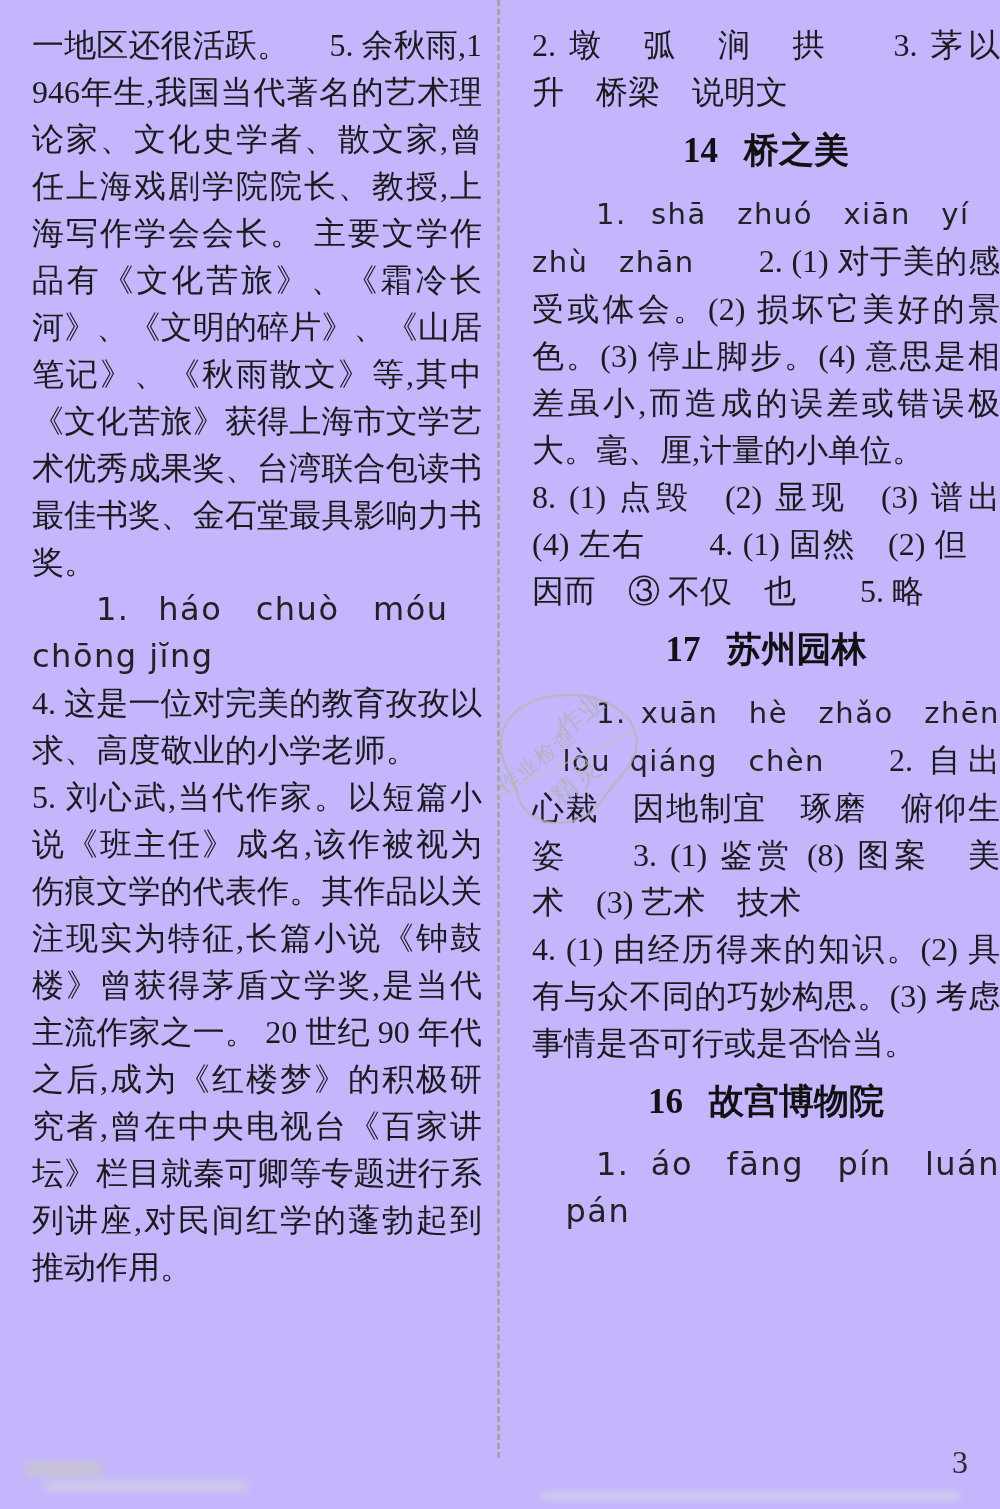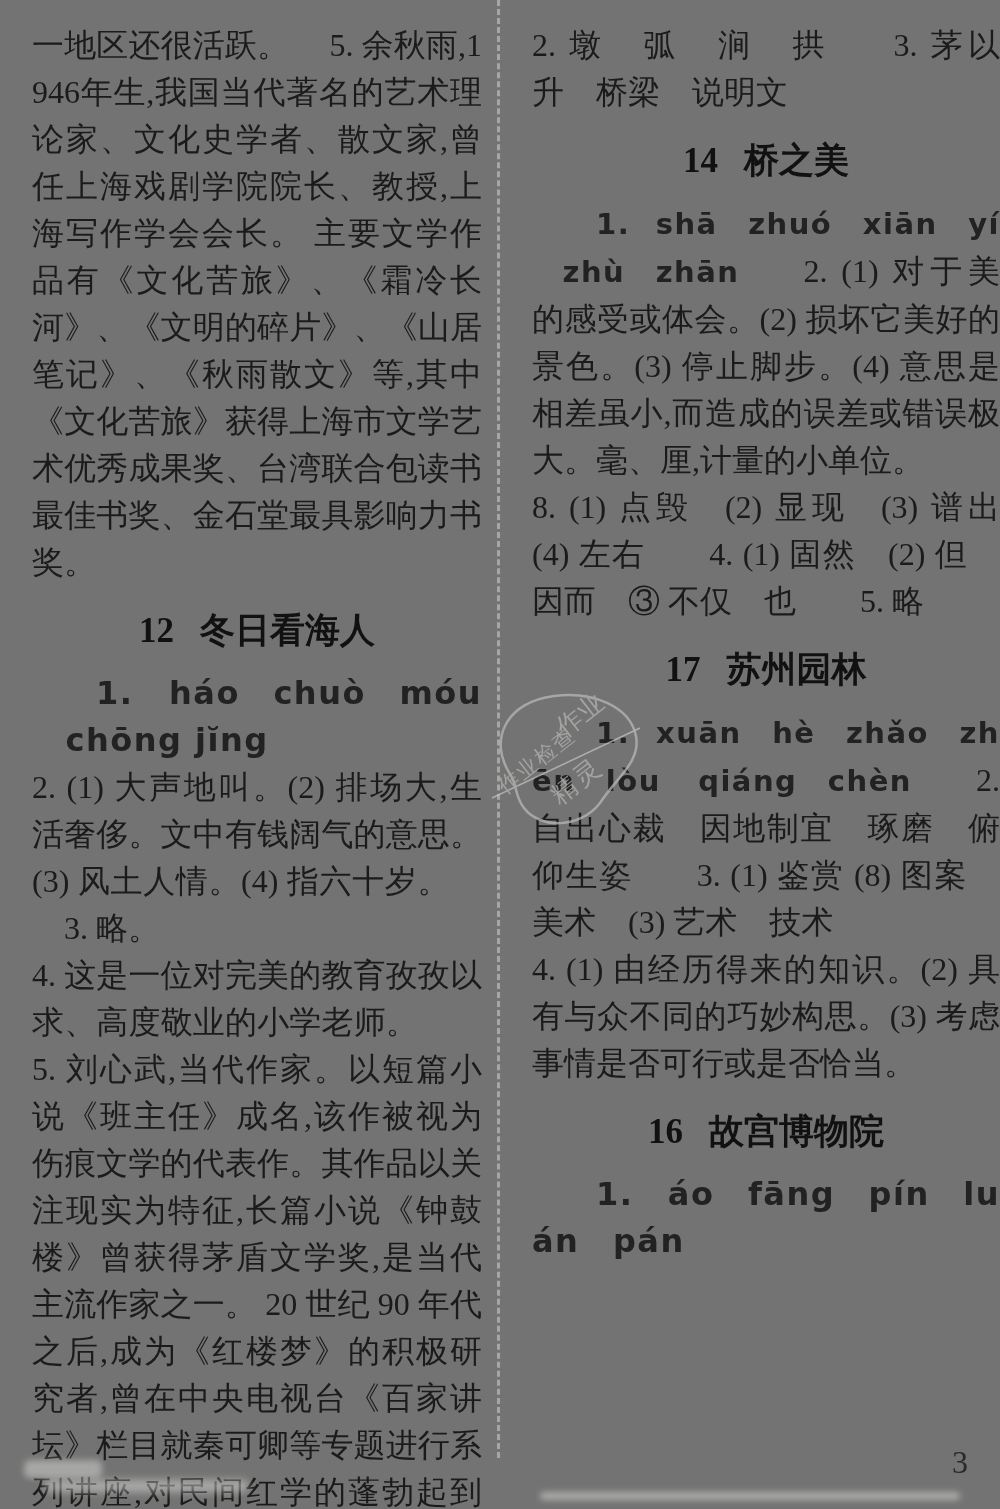--- a/index.html
+++ b/index.html
@@ -6,21 +6,21 @@
   body{
     width:1000px;height:1509px;
     background:#f6f6f4;
     font-family:"Liberation Serif", serif;
     color:#1b1b1b;
     position:relative;
     overflow:hidden;
   }
   .sheet{
     position:absolute;inset:0;
-    background:#737373;
+    background:#c4b5fd;
   }
   .col{
     position:absolute;top:22px;
   }
   .col-left{left:32px;width:450px;}
   .col-right{left:532px;width:468px;}
   .divider{
     position:absolute;left:497px;top:0;height:1458px;width:0;
     border-left:3px dashed #a6a6a4;
   }
@@ -29,24 +29,23 @@
     text-align:justify;
     margin:0;
     word-break:break-all;
   }
   p.ind{text-indent:2em;}
   .pinyin{
     font-family:"DejaVu Sans", sans-serif;
     font-size:29px;
     letter-spacing:1.5px;
     color:#222;
-    font-weight:bold;
   }
   h2.lesson{
-    margin:22px 0 17px;
+    margin:12px 0 17px;
     text-align:center;
     font-size:35px;line-height:44px;
     font-weight:bold;
     font-family:"Liberation Sans", sans-serif;
     color:#111;
   }
   h2.lesson .num{
     font-family:"Liberation Serif", serif;
     margin-right:26px;
   }
@@ -71,24 +70,22 @@
 </head>
 <body>
 
 <div class="sheet">
 
   <div class="divider"></div>
 
   <div class="col col-left">
     <p class="body">一地区还很活跃。  5. 余秋雨,1946年生,我国当代著名的艺术理论家、文化史学者、散文家,曾任上海戏剧学院院长、教授,上海写作学会会长。 主要文学作品有《文化苦旅》、《霜冷长河》、《文明的碎片》、《山居笔记》、《秋雨散文》等,其中《文化苦旅》获得上海市文学艺术优秀成果奖、台湾联合包读书最佳书奖、金石堂最具影响力书奖。</p>
 
-    <h2 class="lesson"><span class="num">12</span><span>冬日看海人</span></h2>
 
     <p class="body ind pinyin">1. háo chuò móu chōng jĭng</p>
-    <p class="body">2. (1) 大声地叫。(2) 排场大,生活奢侈。文中有钱阔气的意思。(3) 风土人情。(4) 指六十岁。  3. 略。</p>
     <p class="body">4. 这是一位对完美的教育孜孜以求、高度敬业的小学老师。  5. 刘心武,当代作家。以短篇小说《班主任》成名,该作被视为伤痕文学的代表作。其作品以关注现实为特征,长篇小说《钟鼓楼》曾获得茅盾文学奖,是当代主流作家之一。 20 世纪 90 年代之后,成为《红楼梦》的积极研究者,曾在中央电视台《百家讲坛》栏目就秦可卿等专题进行系列讲座,对民间红学的蓬勃起到推动作用。</p>
 
   </div>
 
   <div class="col col-right">
     <p class="body">2. 墩 弧 涧 拱  3. 茅以升 桥梁 说明文</p>
 
     <h2 class="lesson"><span class="num">14</span><span>桥之美</span></h2>
 
     <p class="body ind"><span class="pinyin">1. shā zhuó xiān yí zhù zhān</span><span>  2. (1) 对于美的感受或体会。(2) 损坏它美好的景色。(3) 停止脚步。(4) 意思是相差虽小,而造成的误差或错误极大。毫、厘,计量的小单位。</span></p>

